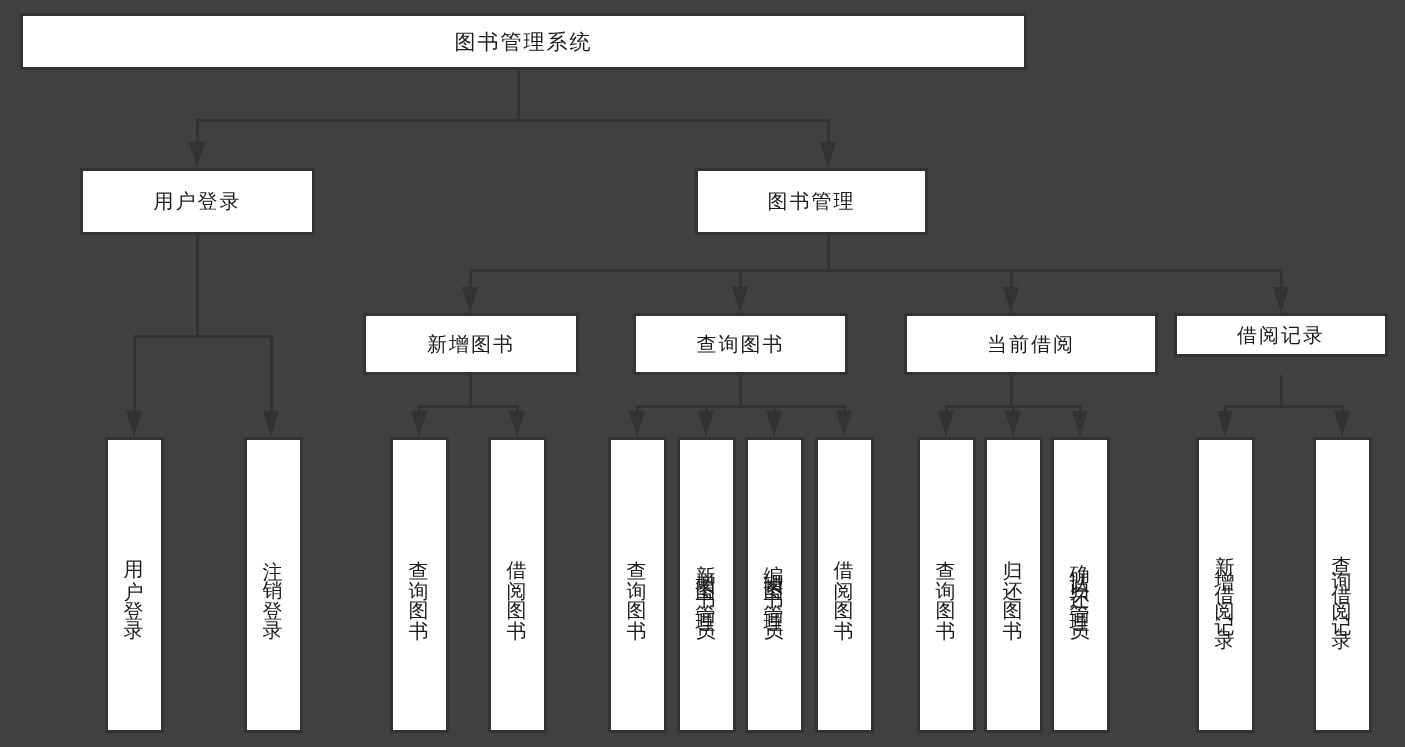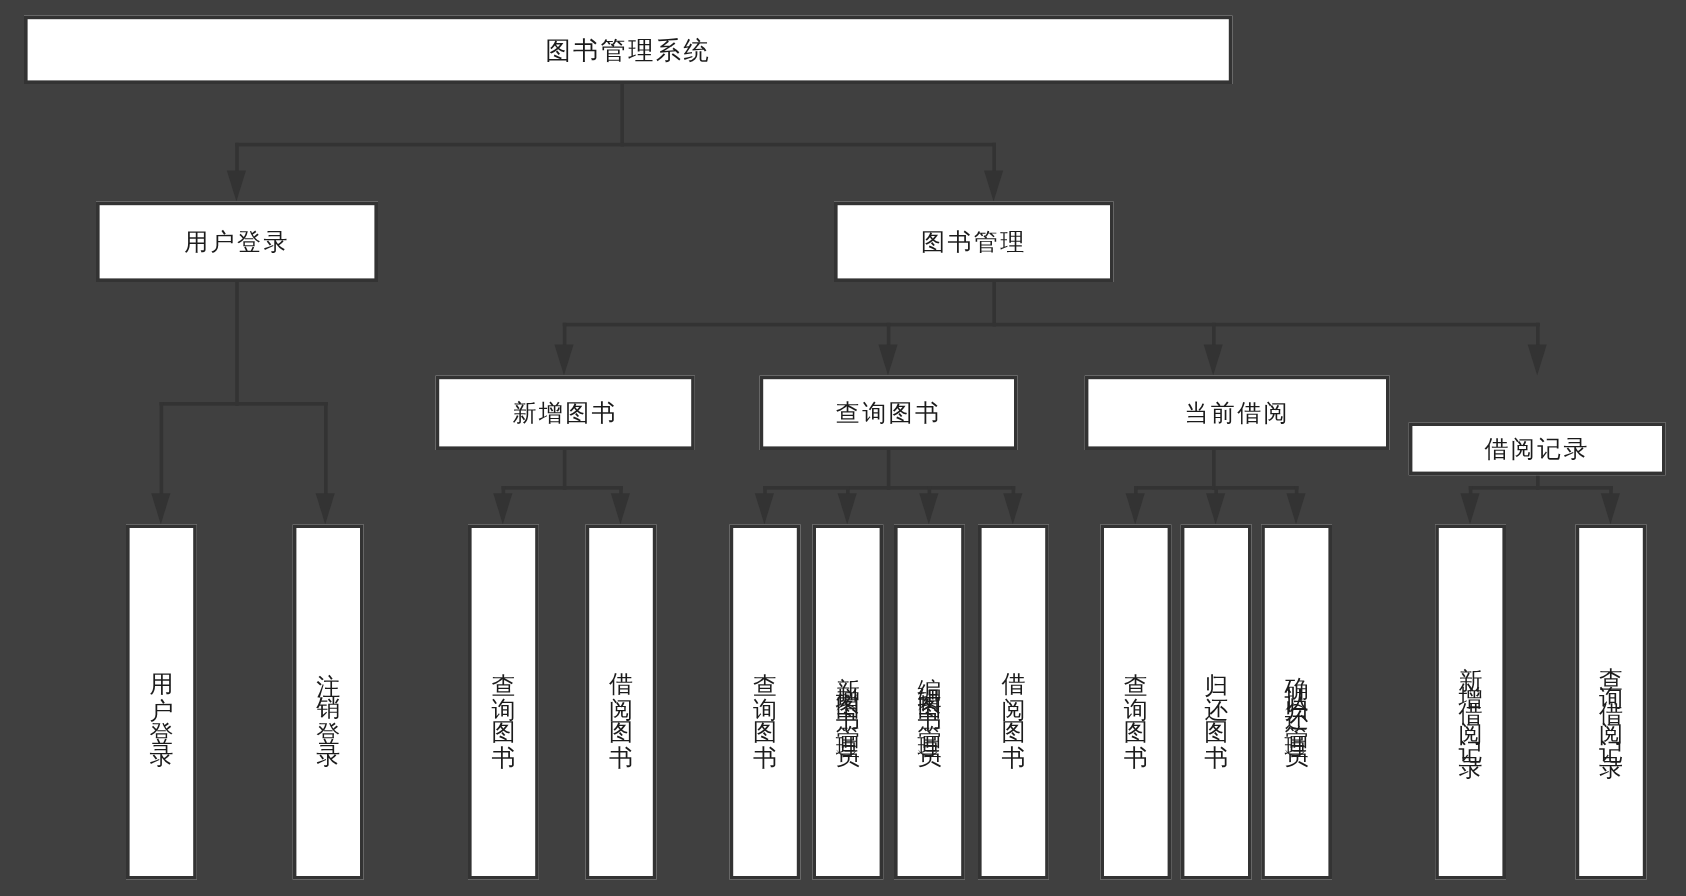--- a/index.html
+++ b/index.html
@@ -135,21 +135,21 @@
   <div class="ar" style="left:1334px; top:411px;"></div>
 
   <div class="box root" style="left:20px; top:13px; width:1007px; height:57px;">图书管理系统</div>
 
   <div class="box" style="left:80px; top:168px; width:235px; height:67px;">用户登录</div>
   <div class="box" style="left:695px; top:168px; width:233px; height:67px;">图书管理</div>
 
   <div class="box" style="left:363px; top:313px; width:216px; height:62px;">新增图书</div>
   <div class="box" style="left:633px; top:313px; width:215px; height:62px;">查询图书</div>
   <div class="box" style="left:904px; top:313px; width:254px; height:62px;">当前借阅</div>
-  <div class="box" style="left:1174px; top:313px; width:214px; height:44px;margin-top:39px;">借阅记录</div>
+  <div class="box" style="left:1174px; top:313px; width:214px; height:44px;">借阅记录</div>
 
   <div class="vbox" style="left:105px;">用户登录</div>
   <div class="vbox" style="left:244px;">注销登录</div>
 
   <div class="vbox" style="left:390px;">查询图书</div>
   <div class="vbox" style="left:488px;">借阅图书</div>
 
   <div class="vbox" style="left:608px;">查询图书</div>
   <div class="vbox long" style="left:677px;">新增图书（管理员）</div>
   <div class="vbox long" style="left:745px;">编辑图书（管理员）</div>

